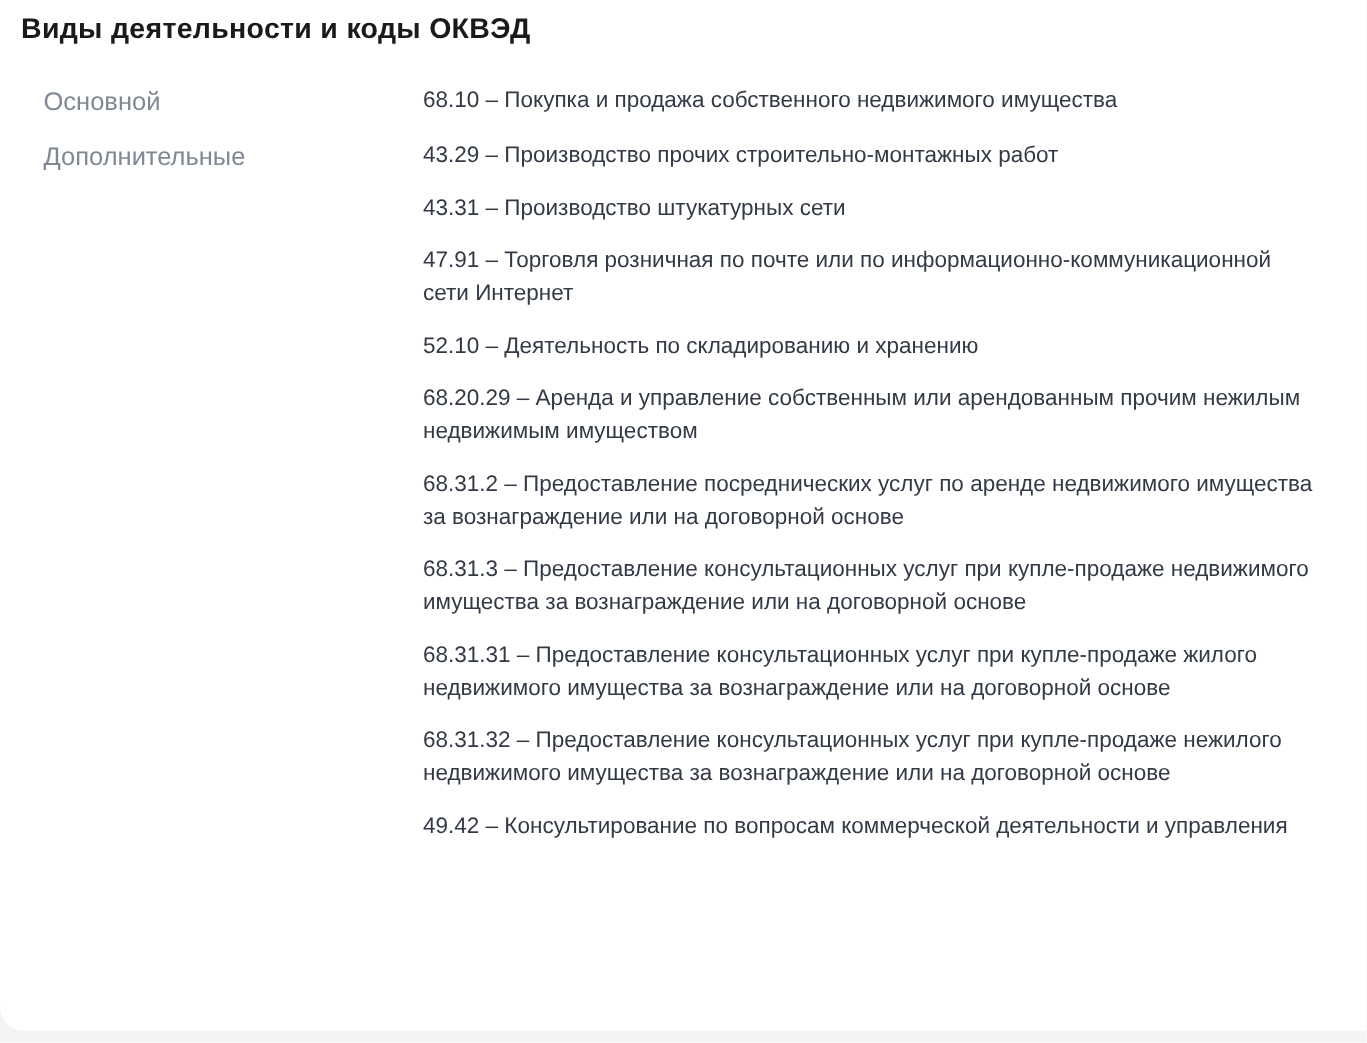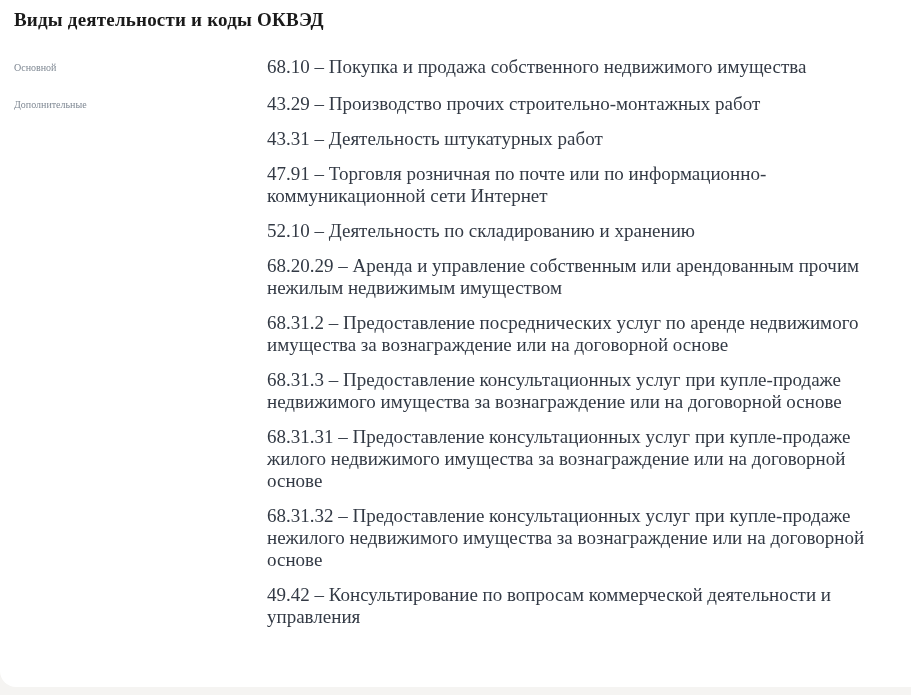--- a/index.html
+++ b/index.html
@@ -13,21 +13,20 @@
   html,body{ margin:0; padding:0; }
   body{
     font-family:"Liberation Sans","DejaVu Sans",sans-serif;
     background:var(--page-bg);
     width:911px;
   }
   .page{
     width:911px;
     height:695px;
     overflow:hidden;
-    font-family:Liberation Serif, serif;
   }
   .card{
     background:var(--card-bg);
     width:911px;
     height:687px;
     overflow:hidden;
     border-radius:0 0 0 16px;
     padding:8px 14px 16px 14px;
   }
   .title{
@@ -39,32 +38,33 @@
     color:var(--title-color);
   }
   .row{
     display:flex;
     align-items:flex-start;
     margin-bottom:14px;
   }
   .row-label{
     flex:0 0 253px;
     width:253px;
-    font-size:10px;
+    font-size:17px;
     line-height:22px;
     color:var(--label-color);
     padding-top:1px;
+    margin-left:15px;
   }
   .row-values{
     width:600px;
     max-width:600px;
   }
   .item{
     margin:0 0 13px 0;
-    font-size:19px;
+    font-size:15px;
     line-height:22px;
     color:var(--item-color);
   }
   .item:last-child{ margin-bottom:0; }
 </style>
 </head>
 <body>
 
 <div class="page">
   <section class="card">
@@ -75,21 +75,21 @@
     <div class="row-values">
   <p class="item"><span>68.10</span><span> – </span><span>Покупка и продажа собственного недвижимого имущества</span></p>
 </div>
   </div>
 
   <div class="row">
     <div class="row-label">Дополнительные</div>
     <div class="row-values">
   <p class="item"><span>43.29</span><span> – </span><span>Производство прочих строительно-монтажных работ</span></p>
 
-  <p class="item"><span>43.31</span><span> – </span><span>Деятельность штукатурных работ</span></p>
+  <p class="item"><span>43.31</span><span> – </span><span>Производство штукатурных сети</span></p>
 
   <p class="item"><span>47.91</span><span> – </span><span>Торговля розничная по почте или по информационно-коммуникационной сети Интернет</span></p>
 
   <p class="item"><span>52.10</span><span> – </span><span>Деятельность по складированию и хранению</span></p>
 
 
   <p class="item"><span>68.20.29</span><span> – </span><span>Аренда и управление собственным или арендованным прочим нежилым недвижимым имуществом</span></p>
 
 
   <p class="item"><span>68.31.2</span><span> – </span><span>Предоставление посреднических услуг по аренде недвижимого имущества за вознаграждение или на договорной основе</span></p>

